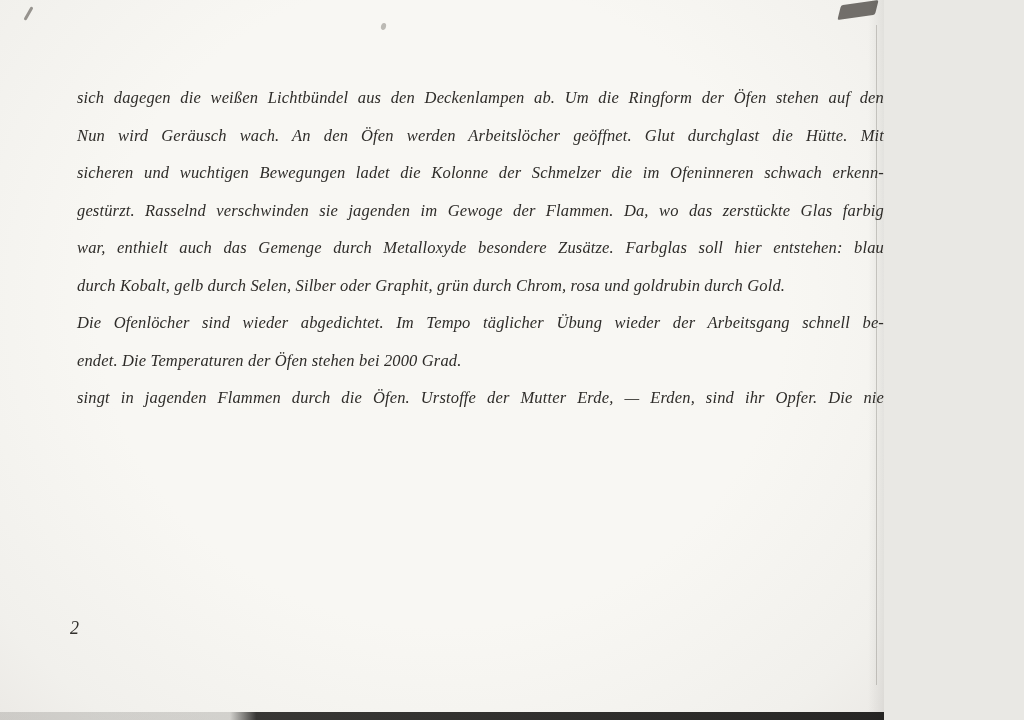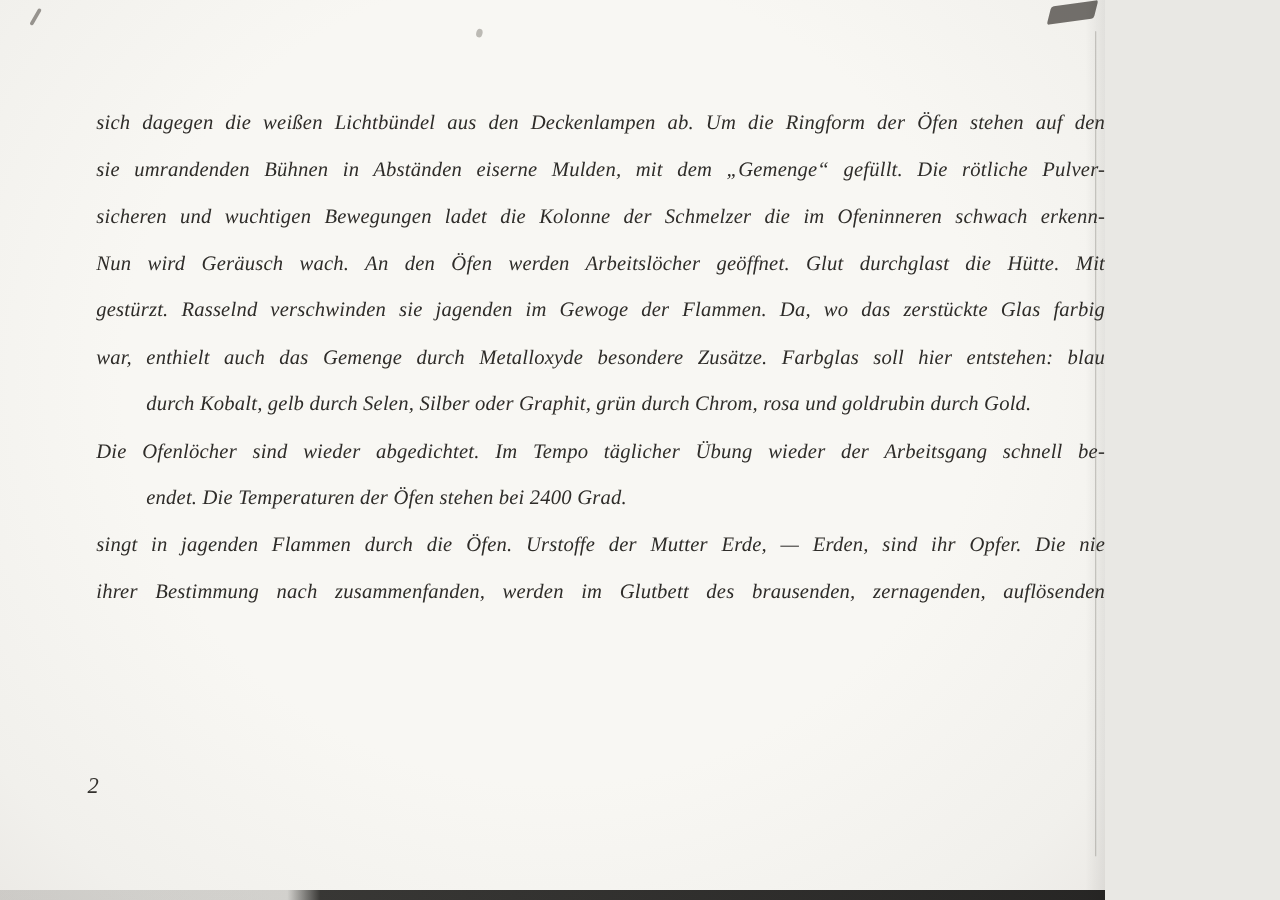--- a/index.html
+++ b/index.html
@@ -29,21 +29,20 @@
     letter-spacing: 0.15px;
   }
   .line {
     height: 37.5px;
     line-height: 37.5px;
     text-align: justify;
     text-align-last: justify;
   }
   .line.para-end {
     text-align-last: left;
-    margin-left: 40px;
   }
   .page-number {
     position: absolute;
     left: 70px;
     top: 618px;
     color: #33312d;
     font-style: italic;
     font-size: 18px;
   }
   
@@ -112,29 +111,27 @@
 <div class="page">
 
   <div class="mark-topleft"></div>
   <div class="mark-topcenter"></div>
   <div class="mark-topright"></div>
   <div class="edge-right-shadow"></div>
   <div class="edge-right-line"></div>
 
   <div class="text-block">
     <div class="line">sich dagegen die weißen Lichtbündel aus den Deckenlampen ab. Um die Ringform der Öfen stehen auf den</div>
-    <div class="line">sie umrandenden Bühnen in Abständen eiserne Mulden, mit dem „Gemenge“ gefüllt. Die rötliche Pulver-</div>
+    <div class="line">Nun wird Geräusch wach. An den Öfen werden Arbeitslöcher geöffnet. Glut durchglast die Hütte. Mit</div>
     <div class="line">sicheren und wuchtigen Bewegungen ladet die Kolonne der Schmelzer die im Ofeninneren schwach erkenn-</div>
-    <div class="line">Nun wird Geräusch wach. An den Öfen werden Arbeitslöcher geöffnet. Glut durchglast die Hütte. Mit</div>
     <div class="line">gestürzt. Rasselnd verschwinden sie jagenden im Gewoge der Flammen. Da, wo das zerstückte Glas farbig</div>
     <div class="line">war, enthielt auch das Gemenge durch Metalloxyde besondere Zusätze. Farbglas soll hier entstehen: blau</div>
     <div class="line para-end">durch Kobalt, gelb durch Selen, Silber oder Graphit, grün durch Chrom, rosa und goldrubin durch Gold.</div>
     <div class="line">Die Ofenlöcher sind wieder abgedichtet. Im Tempo täglicher Übung wieder der Arbeitsgang schnell be-</div>
-    <div class="line para-end">endet. Die Temperaturen der Öfen stehen bei 2400 Grad.</div>
+    <div class="line para-end">endet. Die Temperaturen der Öfen stehen bei 2000 Grad.</div>
     <div class="line">singt in jagenden Flammen durch die Öfen. Urstoffe der Mutter Erde, — Erden, sind ihr Opfer. Die nie</div>
-    <div class="line">ihrer Bestimmung nach zusammenfanden, werden im Glutbett des brausenden, zernagenden, auflösenden</div>
   </div>
 
   <div class="page-number">2</div>
 
   <div class="bottom-bar"></div>
 
 </div>
 
 </body></html>

